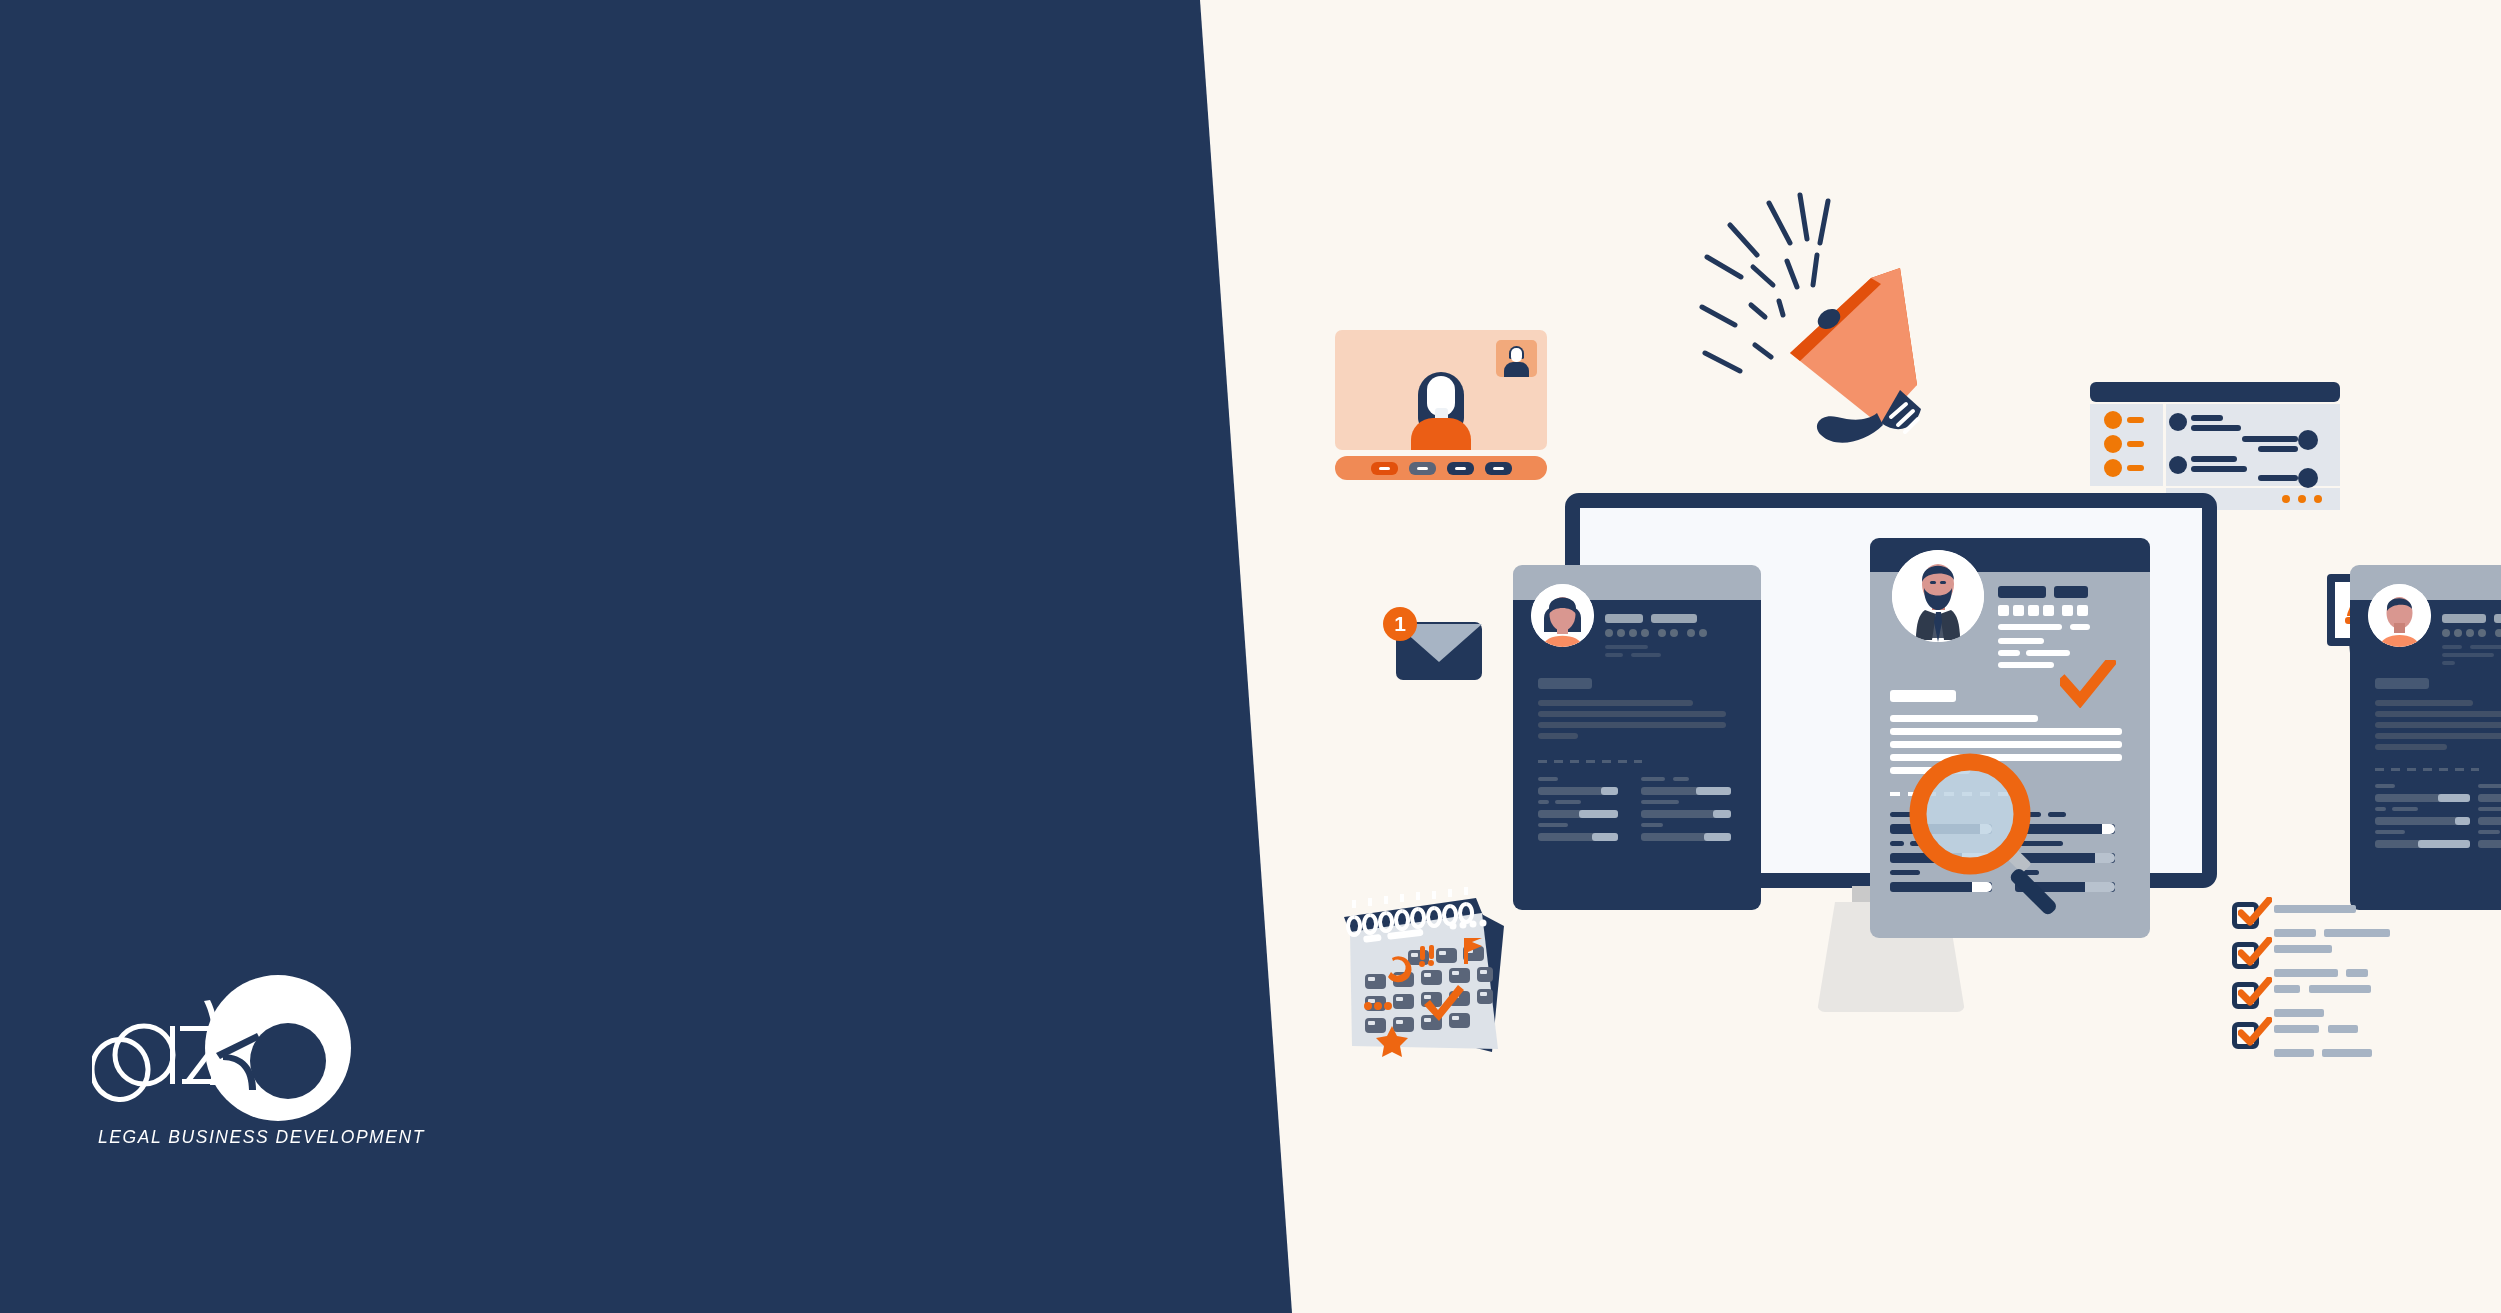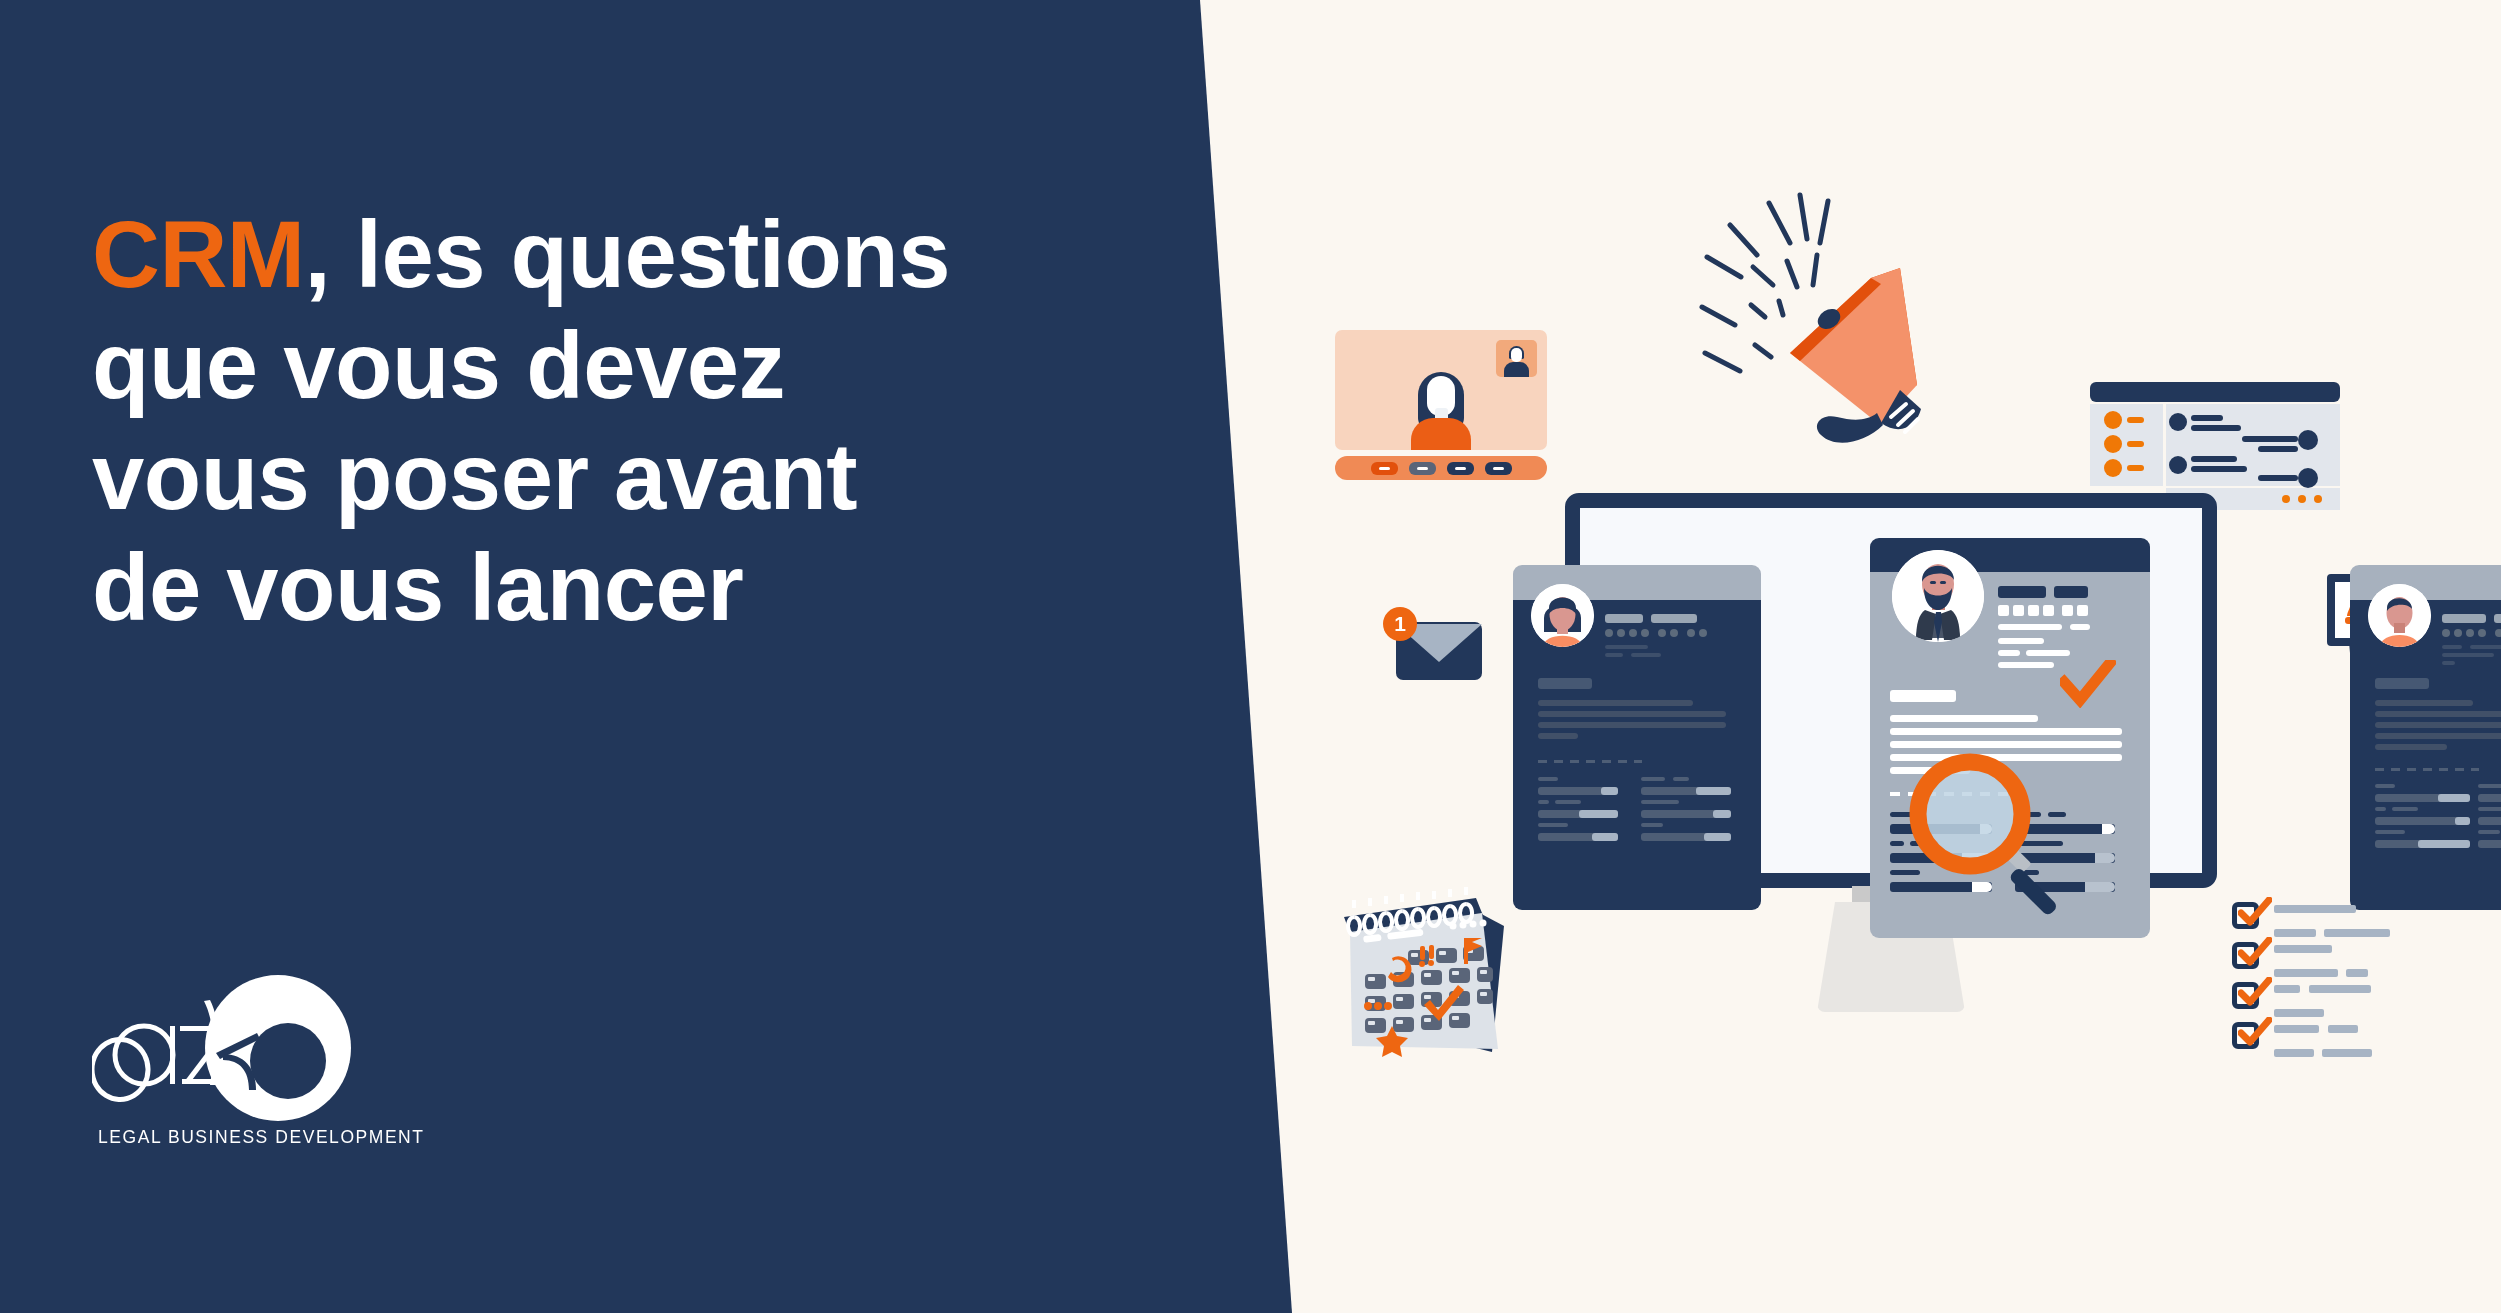--- a/index.html
+++ b/index.html
@@ -20,21 +20,21 @@
   
   .headline{
     position:absolute;left:92px;top:200px;width:1060px;
     font-size:94px;line-height:1.18;font-weight:800;
     letter-spacing:-0.5px;color:#FFFFFF;
     font-family:"Liberation Sans", sans-serif;
   }
   .headline .hl-accent{color:#EE6611;}
 
   
-  .logo-block{position:absolute;left:92px;top:975px;width:340px;height:210px;}
+  .logo-block{position:absolute;left:92px;top:975px;width:340px;height:210px;font-style:italic;}
   .logo-mark{position:relative;width:300px;height:148px;}
   .logo-text-svg{position:absolute;left:0;top:0;}
   .logo-tagline{
     position:absolute;left:6px;top:152px;
     color:#FFFFFF;font-size:17.5px;font-weight:500;
     letter-spacing:1.55px;white-space:nowrap;
     font-family:"Liberation Sans", sans-serif;
   }
 
   
@@ -121,26 +121,20 @@
   .ck-lines{position:absolute;left:42px;top:3px;}
   .ck-l{height:8px;background:#A7B4C4;border-radius:2px;display:inline-block;vertical-align:top;}
 </style>
 </head>
 <body>
 
 <div class="canvas">
 
   <div class="navy-panel"></div>
 
-  <div class="headline">
-    <div><span class="hl-accent">CRM</span><span>, les questions</span></div>
-    <div>que vous devez</div>
-    <div>vous poser avant</div>
-    <div>de vous lancer</div>
-  </div>
 
   <div class="logo-block">
     <div class="logo-mark">
       <svg class="logo-text-svg" width="300" height="150" viewBox="0 0 300 150">
 
         <circle cx="186" cy="73" r="73" fill="#FFFFFF"></circle>
 
         <circle cx="196" cy="86" r="38" fill="#22375A"></circle>
 
         <path d="M56 95 a28 30 0 1 1 0 -1 z" fill="none" stroke="#FFFFFF" stroke-width="5"></path>

